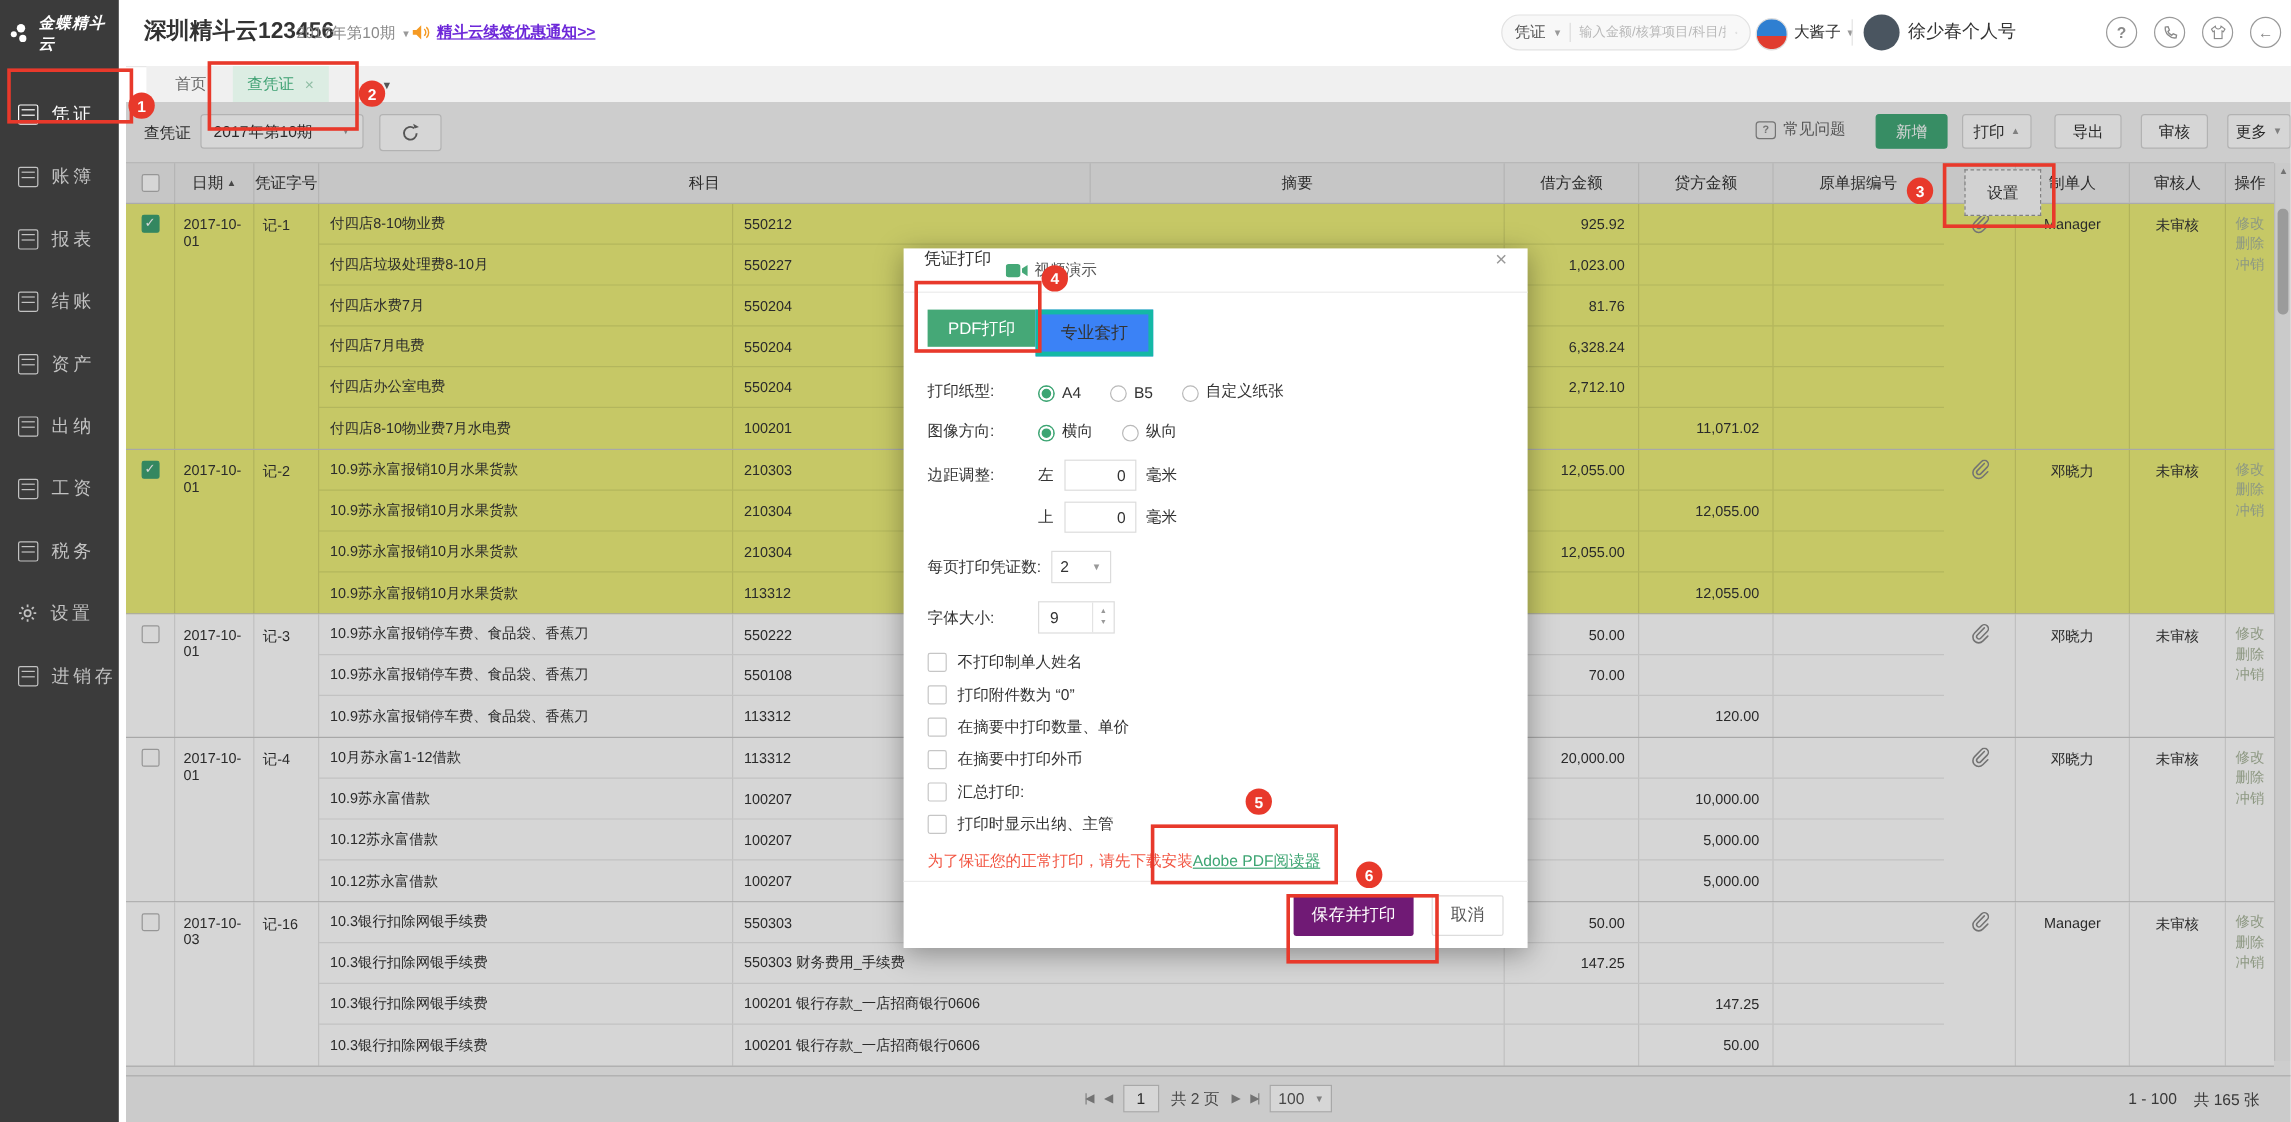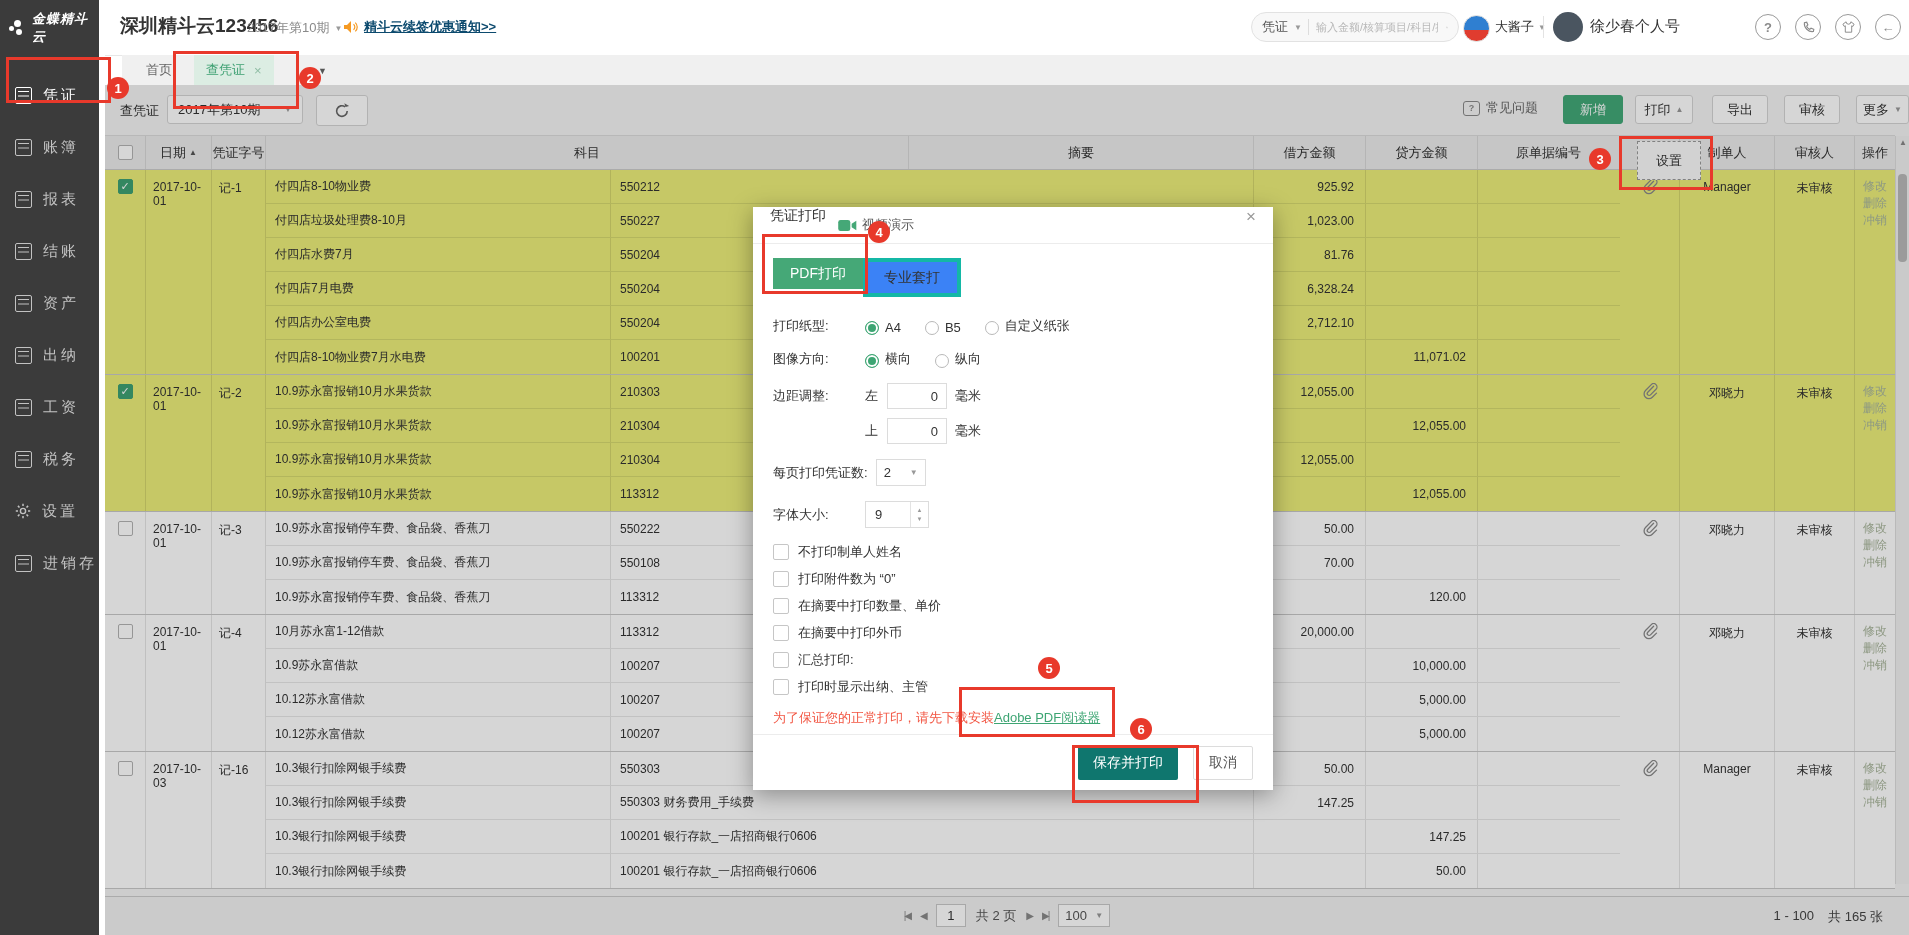--- a/index.html
+++ b/index.html
@@ -23,21 +23,21 @@
   .navicon::after{content:"";position:absolute;left:2px;right:2px;top:3px;height:1.5px;
                   background:currentColor;box-shadow:0 4.5px 0 currentColor}
   .gearwrap{width:16px;height:16px;flex:none}
   
   .topbar{position:absolute;left:105px;top:0;width:1804px;height:55px;background:#fff;border-bottom:1px solid #e7e7e7}
   .tb-abs{position:absolute;display:flex;align-items:center}
   .company{left:15px;top:13px;font-size:19px;font-weight:bold;color:#333}
   .period{left:142px;top:19px;font-size:13px;color:#8a8a8a;gap:5px}
   .caret{font-size:8px;color:#999}
   .notice-wrap{left:238px;top:18px;gap:5px}
-  .notice{font-size:13px;color:#0c4a6e;text-decoration:underline;font-weight:bold}
+  .notice{font-size:13px;color:#6d28d9;text-decoration:underline;font-weight:bold}
   .search-pill{left:1146px;top:12px;width:208px;height:30px;border:1px solid #e2e2e2;background:#f8f8f8;
                border-radius:16px;display:flex;align-items:center;padding:0 10px;box-sizing:border-box;gap:6px}
   .search-cat{font-size:13px;color:#555;white-space:nowrap}
   .pill-div{width:1px;height:16px;background:#ddd}
   .search-input{border:none;background:transparent;outline:none;width:122px;font-size:11px;color:#555;
                 font-family:inherit}
   .search-input::placeholder{color:#b8b8b8}
   .avatar1{left:1358px;top:15px;width:25px;height:25px;border-radius:50%;
            background:linear-gradient(180deg,#2f7fd1 55%,#e03c2f 55%);border:1px solid #ddd}
   .uname1{left:1390px;top:18px;font-size:13px;color:#333;gap:4px}
@@ -143,21 +143,21 @@
         padding-left:9px;box-sizing:border-box}
   .spin-btns{position:absolute;right:0;top:0;bottom:0;width:17px;border-left:1px solid #e3e3e3;display:flex;
              flex-direction:column;align-items:center;justify-content:center;font-size:6px;color:#999;gap:3px}
   .dchk{display:flex;align-items:center;gap:9px;height:27px;color:#333}
   .dbox{width:14px;height:14px;border:1px solid #c6c6c6;border-radius:2px;background:#fff;flex:none}
   .dnote{margin-top:9px;color:#f25643;font-size:13px}
   .dnote a{color:#3da573;text-decoration:underline;cursor:pointer}
   .dlg-foot{position:absolute;left:0;right:0;bottom:0;height:55px;border-top:1px solid #ececec;
             display:flex;align-items:center;justify-content:flex-end;gap:15px;padding:0 20px}
   .btn{height:34px;padding:0 15px;display:flex;align-items:center;font-size:14px;border-radius:2px;cursor:pointer;box-sizing:border-box}
-  .btn.green{background:#0f766e;color:#fff}
+  .btn.green{background:#701a75;color:#fff}
   .btn.plain{background:#fff;border:1px solid #dcdcdc;color:#555}
   
   .abox{position:absolute;border:3px solid #e8392b;z-index:40;pointer-events:none}
   .abadge{position:absolute;width:22px;height:22px;border-radius:50%;background:#e8392b;color:#fff;
           font-size:13px;font-weight:bold;display:flex;align-items:center;justify-content:center;z-index:41;pointer-events:none}
 </style>
 </head>
 <body>
 
 <div class="sidebar">

